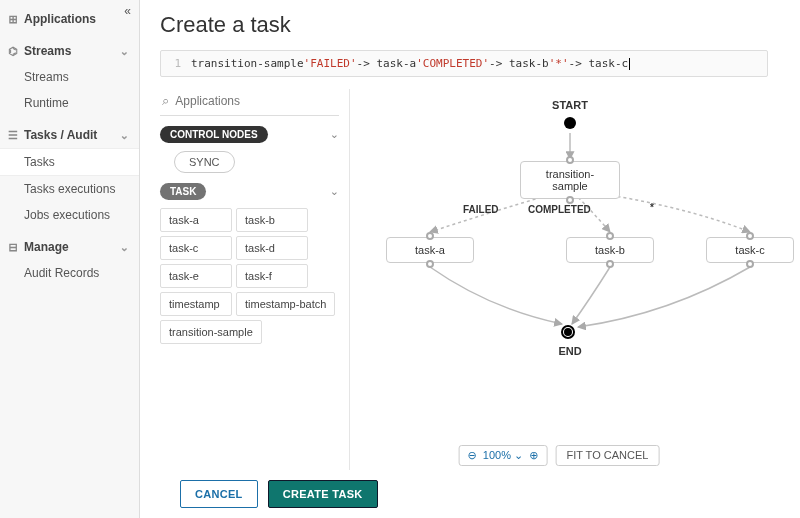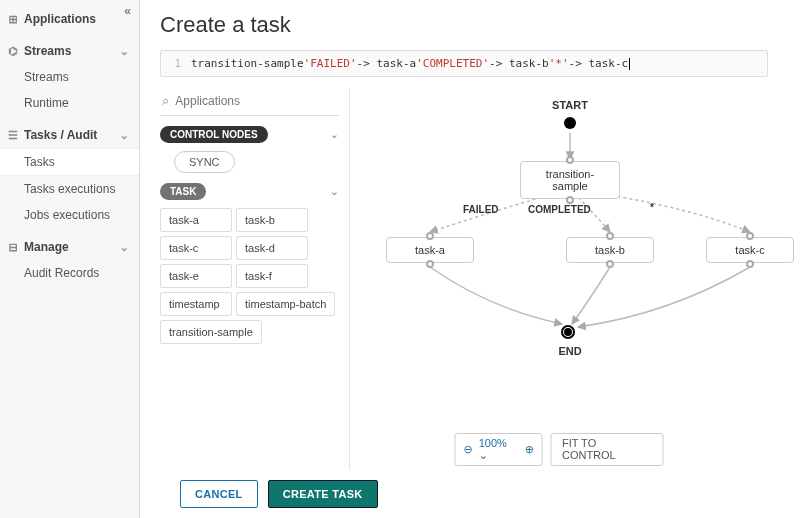--- a/index.html
+++ b/index.html
@@ -187,21 +187,21 @@
 
         <div class="dot-end" style="left:211px; top:236px;"></div>
         <div class="start-lbl" style="left:190px; top:256px;">END</div>
 
         <div class="bottom-ctrl">
           <div class="zoombar">
             <span>⊖</span>
             <span><span>100%</span> ⌄</span>
             <span>⊕</span>
           </div>
-          <div class="fitbtn">FIT TO CONTROL</div>
+          <div class="fitbtn">FIT TO CANCEL</div>
         </div>
       </div>
     </div>
 
     <div class="footer">
       <button class="btn sec">CANCEL</button>
       <button class="btn pri">CREATE TASK</button>
     </div>
   </div>
 </div>

